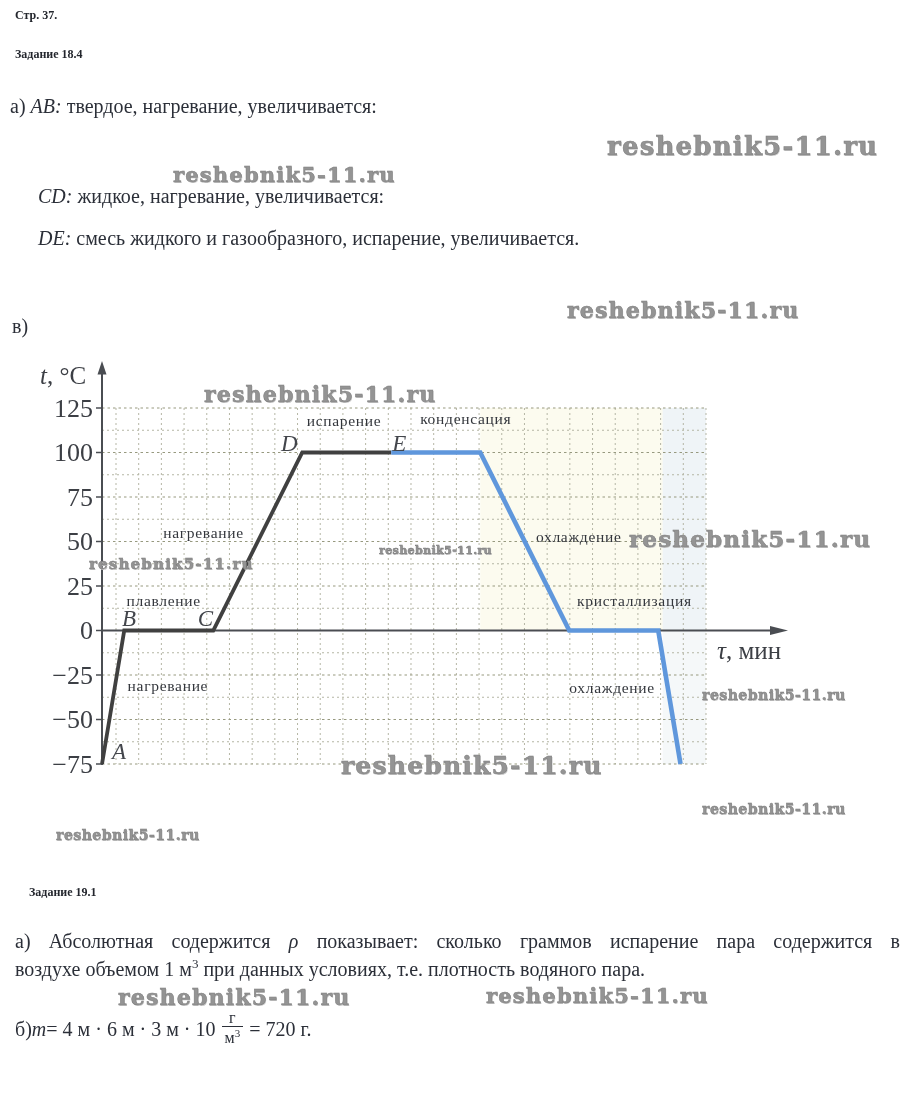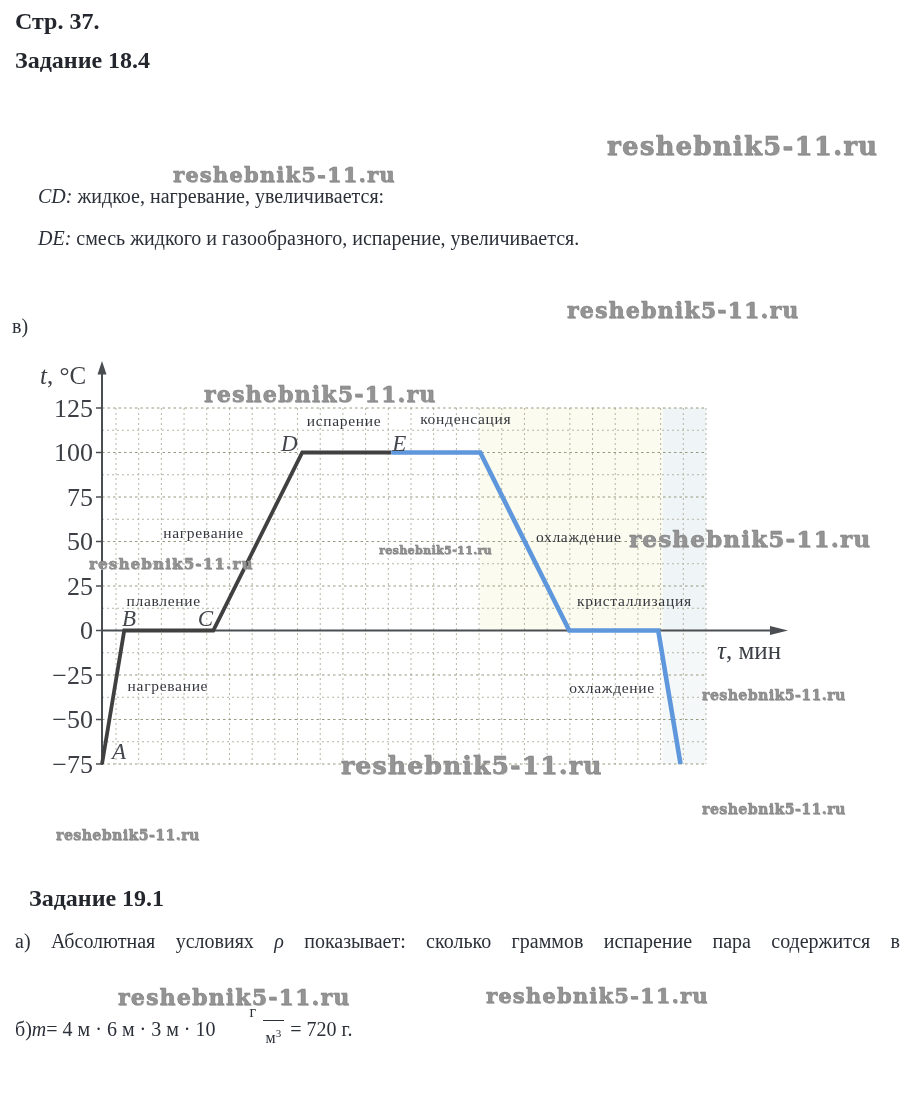--- a/index.html
+++ b/index.html
@@ -1,28 +1,28 @@
 <!DOCTYPE html>
 <html><head>
 <meta charset="utf-8">
 <style>
   html,body{margin:0;padding:0;background:#fff;}
   .page{position:relative;width:916px;height:1101px;background:#ffffff;
         font-family:"Liberation Serif","DejaVu Serif",serif;color:#2b2f38;overflow:hidden;}
   .abs{position:absolute;z-index:2;white-space:nowrap;}
-  .h{font-weight:bold;font-size:24px;color:#23262d;}
+  .h{font-weight:bold;font-size:12px;color:#23262d;}
   .t{font-size:20px;}
   .lbl{font-style:italic;}
   .just{white-space:normal;width:885px;text-align:justify;text-align-last:justify;}
   .norm{white-space:normal;width:885px;}
   sup{font-size:13px;}
   
   .formula{display:flex;align-items:center;font-size:20px;}
   .frac{display:inline-flex;flex-direction:column;align-items:center;font-size:16px;margin:0 6px;line-height:1.05;}
-  .frac .den{border-top:1.5px solid #2b2f38;padding:7px 3px;margin-left:41px;}
+  .frac .den{border-top:1.5px solid #2b2f38;padding:1px 3px;}
   .frac sup{font-size:11px;}
   
   .wm{position:absolute;z-index:3;font-weight:bold;color:#949494;letter-spacing:1.2px;
       -webkit-text-stroke:0.5px #7d7d7d;text-shadow:0.7px 0.7px 0 #c9c9c9;
       white-space:nowrap;font-family:"DejaVu Serif","Liberation Serif",serif;}
   
   #chart-svg{position:absolute;left:0;top:0;z-index:1;}
   #chart-svg text{font-family:"Liberation Serif","DejaVu Serif",serif;}
   .gmin{stroke:#b5b6a5;stroke-width:1;stroke-dasharray:2 3;}
   .gmaj{stroke:#97997f;stroke-width:1;stroke-dasharray:2.5 3;}
@@ -123,32 +123,34 @@
       <text x="535.875" y="541.5" class="ann">охлаждение</text>
       <text x="577.0375" y="605.58" class="ann">кристаллизация</text>
       <text x="569.25" y="692.8" class="ann">охлаждение</text>
       <text x="40" y="384" class="axlab"><tspan font-style="italic">t</tspan><tspan>, °C</tspan></text>
       <text x="717" y="659" class="axlab"><tspan font-style="italic">τ</tspan><tspan>, мин</tspan></text>
     </svg>
 
   <div class="abs h" style="left:15px;top:8px">Стр. 37.</div>
   <div class="abs h" style="left:15px;top:47px">Задание 18.4</div>
 
+  <div class="abs t" style="left:10px;top:95px"><span>а) </span><span class="lbl">AB:</span><span> твердое, нагревание, увеличивается:</span></div>
 
 
   <div class="abs t" style="left:38px;top:227px"><span class="lbl">DE:</span><span> смесь жидкого и газообразного, испарение, увеличивается.</span></div>
 
   <div class="abs t" style="left:38px;top:185px"><span class="lbl">CD:</span><span> жидкое, нагревание, увеличивается:</span></div>
 
   <div class="abs t" style="left:12px;top:315px">в)</div>
 
   <div class="abs h" style="left:29px;top:885px">Задание 19.1</div>
 
-  <div class="abs t just" style="left:15px;top:930px"><span>а) Абсолютная условиях </span><span class="lbl">ρ</span><span> показывает: сколько граммов испарение пара содержится в</span></div>
+  <div class="abs t just" style="left:15px;top:930px"><span>а) Абсолютная содержится </span><span class="lbl">ρ</span><span> показывает: сколько граммов испарение пара содержится в</span></div>
 
+  <div class="abs t norm" style="left:15px;top:956px"><span>воздухе объемом 1 м</span><sup>3</sup><span> при данных условиях, т.е. плотность водяного пара.</span></div>
 
   <div class="abs formula" style="left:15px;top:1006px;height:46px">
     <span>б) </span>
     <span class="lbl">m</span>
     <span> = 4 м · 6 м · 3 м · 10</span>
     <span class="frac">
       <span class="num">г</span>
       <span class="den"><span>м</span><sup>3</sup></span>
     </span>
     <span>= 720 г.</span>

